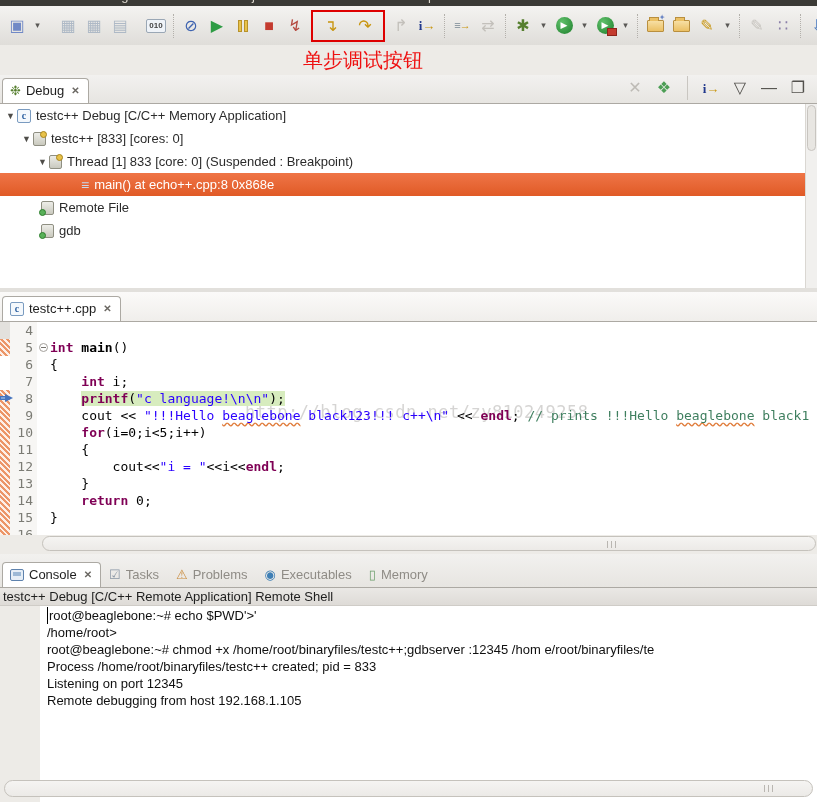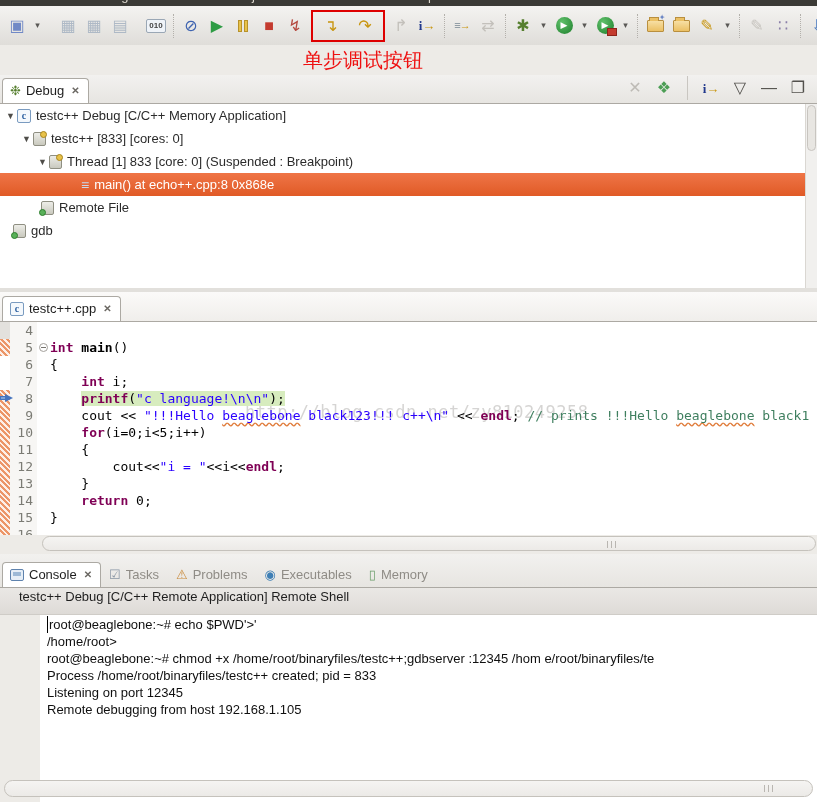--- a/index.html
+++ b/index.html
@@ -110,22 +110,22 @@
         text-underline-offset:2px; }
   .hscroll-row { height:19px; flex:none; position:relative; background:#EDEBE7; }
   .pill { position:absolute; height:15px; top:1px; background:linear-gradient(#F5F4F2,#ECEAE7);
           border:1px solid #C5C2BC; border-radius:8px; }
   .grip { position:absolute; top:4px; width:12px; height:7px;
           background:repeating-linear-gradient(90deg,#B9B6B1 0 1px,transparent 1px 4px); }
 
   
   .console-view { flex:1; display:flex; flex-direction:column; background:#EDEBE7; position:relative; }
   .console-view .tabrow { height:33px; flex:none; align-items:flex-end; }
-  .ctitle { height:28px; flex:none; background:linear-gradient(#EAE8E5,#DEDBD7); border-top:1px solid #ACA9A3;
-            border-bottom:1px solid #CFCCC7; font-size:13px; padding:1px 19px; color:#1E1E1E; }
+  .ctitle { height:19px; flex:none; background:linear-gradient(#EAE8E5,#DEDBD7); border-top:1px solid #ACA9A3;
+            border-bottom:1px solid #CFCCC7; font-size:13px; padding:1px 3px; color:#1E1E1E; }
   .cbody { flex:1; background:#fff; font-family:Liberation Sans, sans-serif;
            font-size:13px; color:#101010; padding:1px 0 0 7px; overflow:hidden;margin-left:40px; }
   .cbody .row { height:17px; line-height:17px; white-space:pre; display:flex; }
   .caret { width:1px; background:#000; margin-right:1px; }
   .term { width:14px; height:12px; background:#E6EEF6; border:1px solid #5E82AD; border-radius:2px;
           position:relative; }
   .term::after { content:""; position:absolute; left:2px; top:2px; right:2px; height:4px; background:#9DB9D6; }
   .bscroll { position:absolute; left:4px; right:4px; bottom:5px; height:17px;
              background:linear-gradient(#F5F4F2,#ECEAE7); border:1px solid #C5C2BC; border-radius:9px; }
 </style>
@@ -281,21 +281,21 @@
           </span>
           <span>main() at echo++.cpp:8 0x868e</span>
         </div>
         <div class="trow" style="padding-left: 28px;">
           <span class="arrow"></span>
           <span class="ticon">
             <span class="proc green"></span>
           </span>
           <span>Remote File</span>
         </div>
-        <div class="trow" style="">
+        <div class="trow" style="padding-left: 28px;">
           <span class="arrow"></span>
           <span class="ticon">
             <span class="proc green"></span>
           </span>
           <span>gdb</span>
         </div>
         <div class="vtrack">
           <div class="vthumb"></div>
         </div>
     </div>

